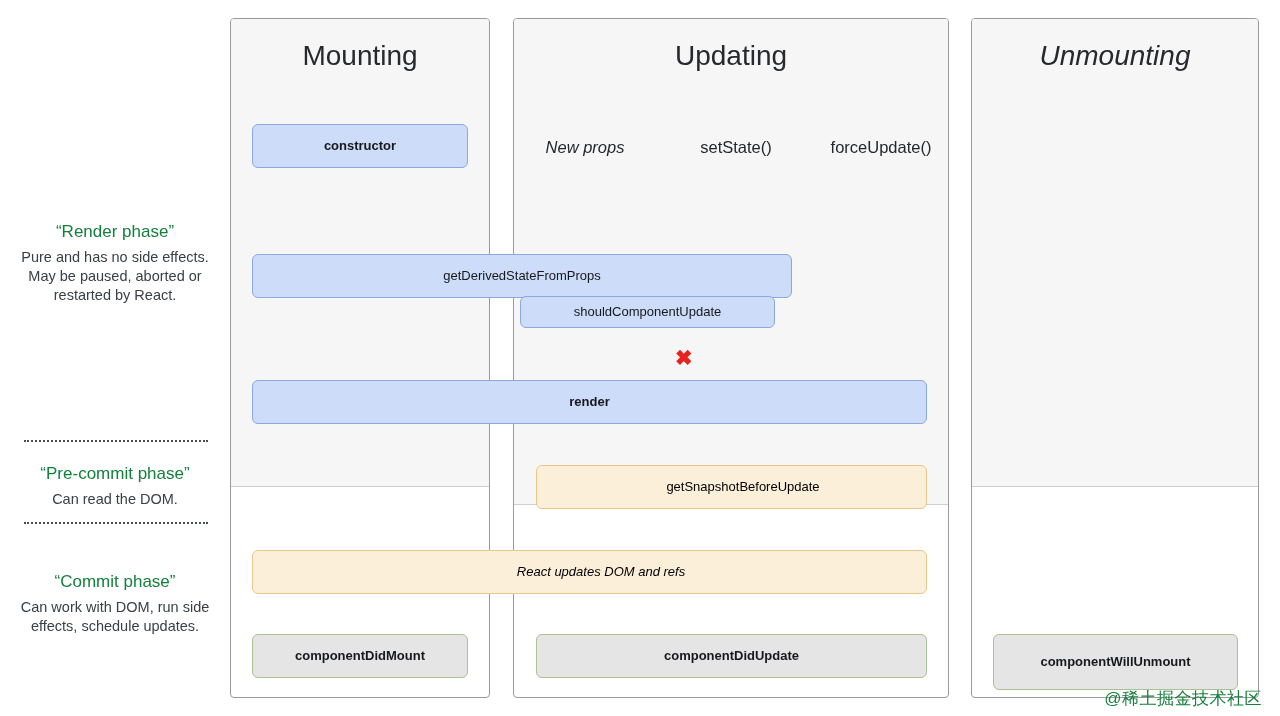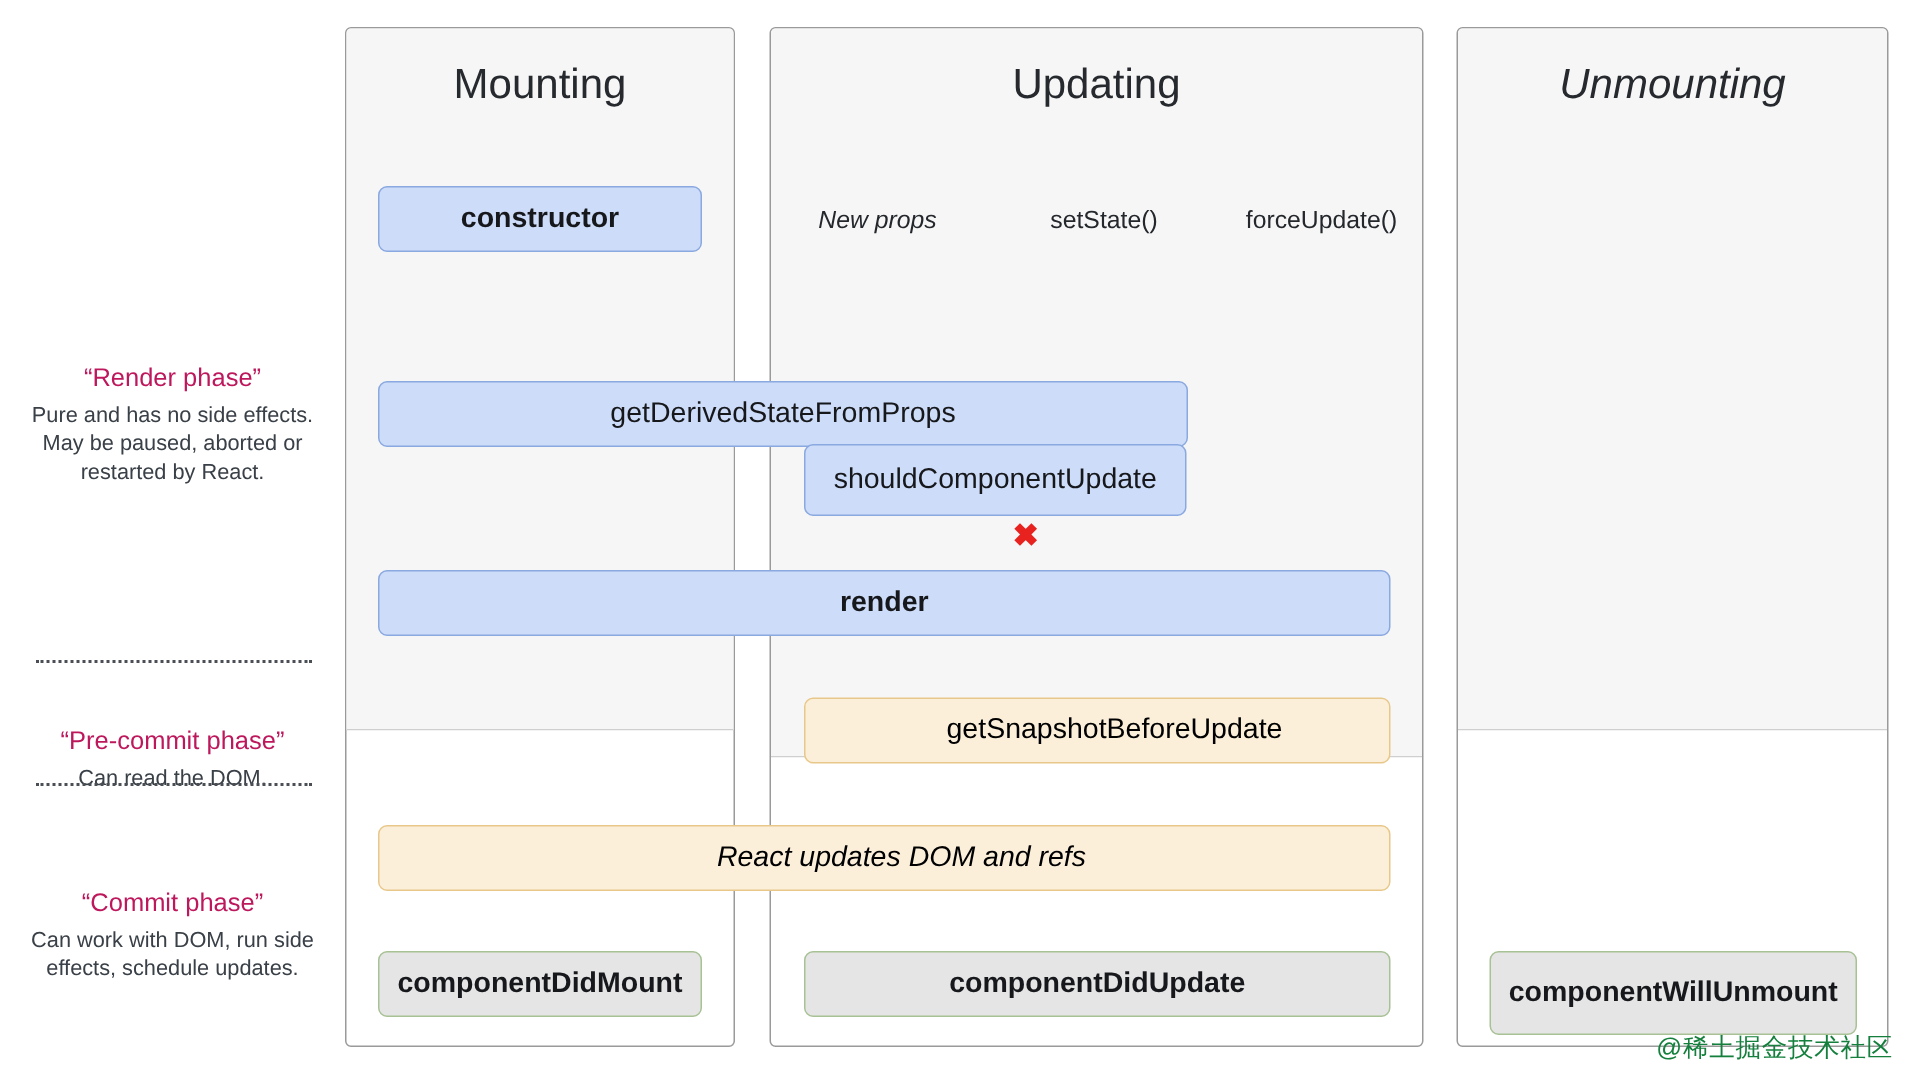--- a/index.html
+++ b/index.html
@@ -26,24 +26,23 @@
 
   
   .legend {
     position: absolute;
     left: 14px;
     width: 202px;
     text-align: center;
   }
   .legend-title {
     font-size: 17px;
-    color: #be185d;
+    color: #15803d;
     line-height: 24px;
     white-space: nowrap;
-    margin-top: 20px;
   }
   .legend-body {
     font-size: 14.5px;
     color: #3a4047;
     line-height: 19px;
     margin-top: 4px;
   }
   .legend-divider {
     position: absolute;
     left: 24px;
@@ -81,21 +80,21 @@
   }
 
   
   .node {
     position: absolute;
     box-sizing: border-box;
     border-radius: 6px;
     display: flex;
     align-items: center;
     justify-content: center;
-    font-size: 19px;
+    font-size: 13px;
     line-height: 20px;
     white-space: nowrap;
   }
   .node.blue {
     background: #cddcf8;
     border: 1.3px solid #8aa9e0;
     color: #16181c;
   }
   .node.orange {
     background: #fcefda;
@@ -224,21 +223,21 @@
 <div class="node blue bold" style="left:252px; top:124px; width:216px; height:44px;">constructor</div>
 
 <div class="node green bold" style="left:252px; top:634px; width:216px; height:44px;">componentDidMount</div>
 
 <div class="node blue" style="left:252px; top:214px; width:540px; height:44px;margin-top:40px;">getDerivedStateFromProps</div>
 
 <div class="node blue bold" style="left:252px; top:380px; width:675px; height:44px;">render</div>
 
 <div class="node orange italic" style="left:252px; top:550px; width:675px; height:44px;">React updates DOM and refs</div>
 
-<div class="node blue" style="left:536px; top:296px; width:255px; height:48px;">shouldComponentUpdate</div>
+<div class="node blue" style="left:520px; top:296px; width:255px; height:32px;">shouldComponentUpdate</div>
 
 <div class="node orange" style="left:536px; top:465px; width:391px; height:44px;">getSnapshotBeforeUpdate</div>
 
 <div class="node green bold" style="left:536px; top:634px; width:391px; height:44px;">componentDidUpdate</div>
 
 <div class="node green bold" style="left:993px; top:634px; width:245px; height:56px;">componentWillUnmount</div>
 
 <div class="cross" style="left:675px; top:347px;">✖</div>
 
 <div class="watermark">@稀土掘金技术社区</div>

